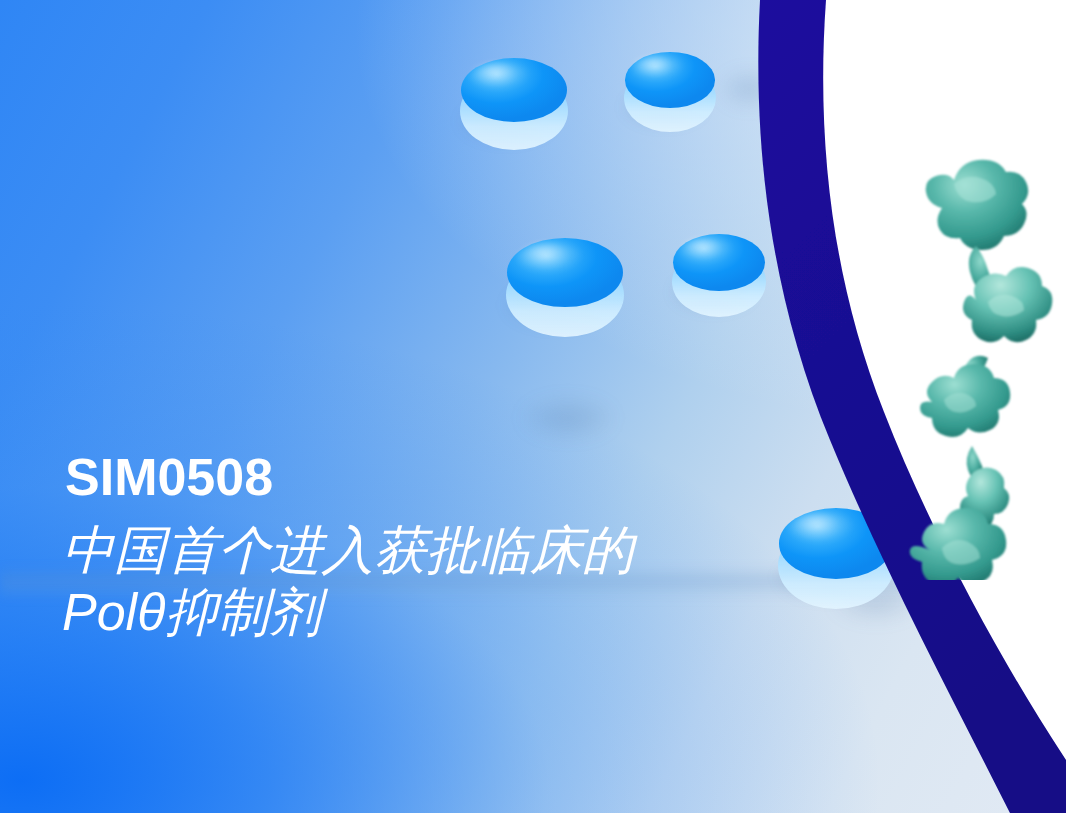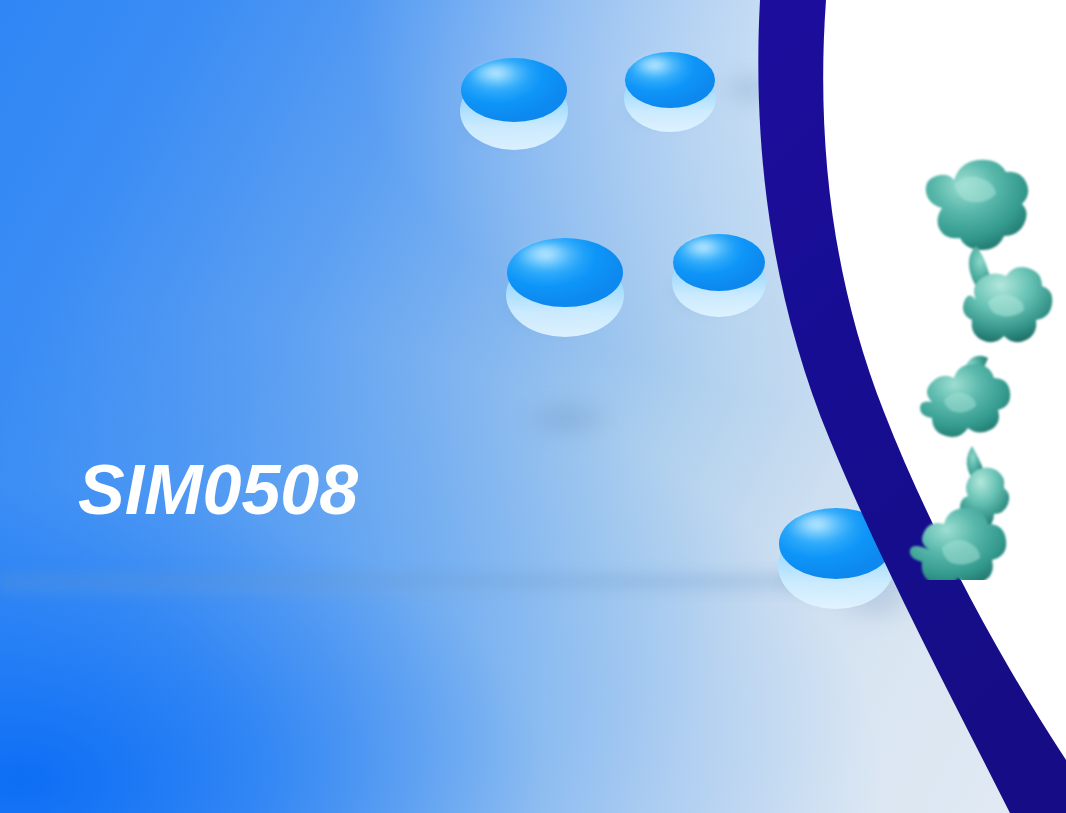--- a/index.html
+++ b/index.html
@@ -143,26 +143,25 @@
   
   .text-block {
     position: absolute;
     left: 62px;
     top: 436px;
     width: 780px;
     color: #ffffff;
   }
   .product-name {
     font-family: "Liberation Sans", sans-serif;
-    font-style: italic;
     font-weight: bold;
-    font-size: 70px;
+    font-size: 52px;
     line-height: 76px;
     letter-spacing: 0px;
-    margin: 16px;
+    margin: 3px;
     color: #ffffff;
     white-space: nowrap;
   }
   .tagline {
     font-family: "Liberation Sans", sans-serif;
     font-style: italic;
     font-weight: normal;
     font-size: 52px;
     line-height: 62px;
     margin: 4px 0 0 0;
@@ -317,15 +316,19 @@
         <path d="M 50 400 q -12 -6 -6 -18 q 6 -12 20 -8 q 4 -16 22 -16 q 18 0 22 16
                  q 16 0 18 16 q 2 16 -14 20 q 4 16 -10 22 q -14 6 -24 -4
                  q -10 12 -24 6 q -14 -6 -12 -22 q -14 -4 -12 -12 q 2 -8 20 0 z" fill="url(#tealA)"></path>
         <path d="M 62 398 q 12 -12 26 -6 q 12 6 12 16 q -12 8 -24 6 q -12 -2 -14 -16 z" fill="#a9e3d8" opacity="0.5"></path>
       </g>
     </svg>
   </div>
 
   <div class="text-block">
     <div class="product-name">SIM0508</div>
+    <div class="tagline">
+      <span class="line1">中国首个进入获批临床的</span>
+      <span class="line2">Polθ抑制剂</span>
+    </div>
   </div>
 
 </div>
 
 </body></html>

